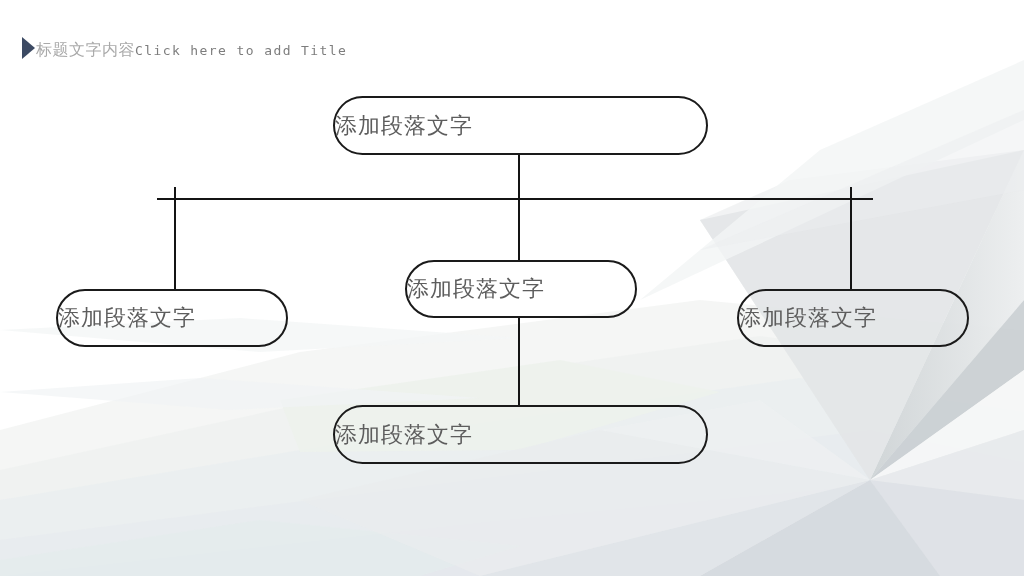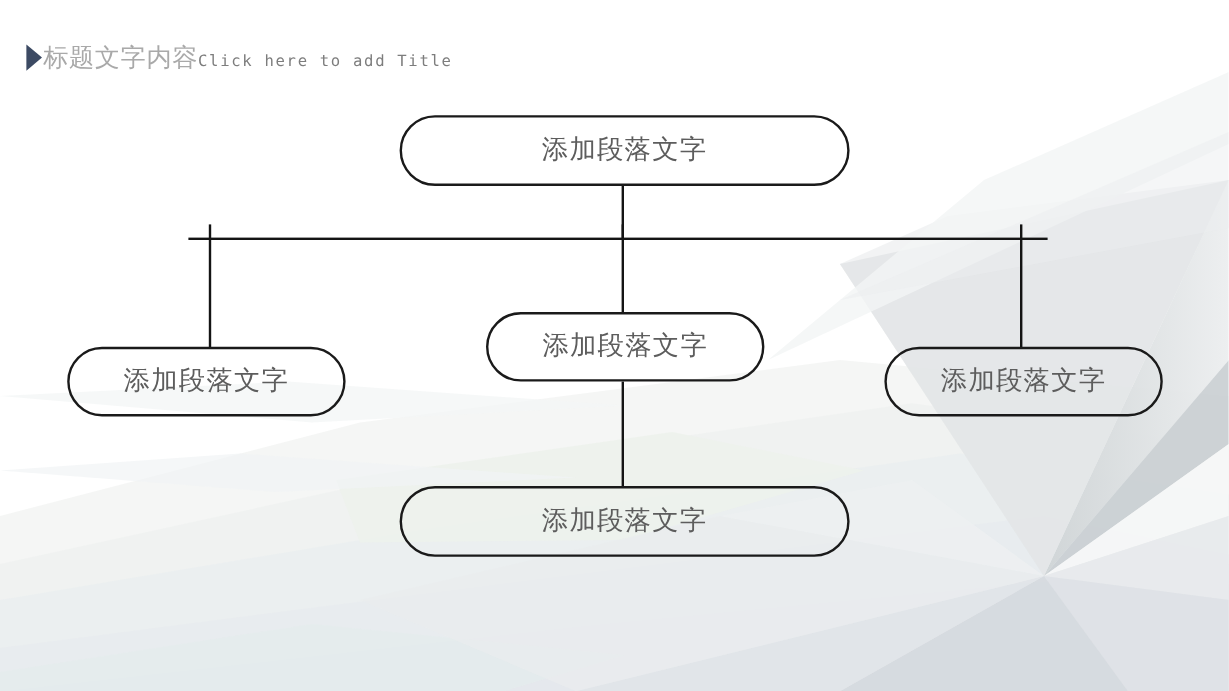--- a/index.html
+++ b/index.html
@@ -44,21 +44,21 @@
     border-top: 11px solid transparent;
     border-bottom: 11px solid transparent;
     border-left: 13px solid #3c4a63;
     position: relative;
     top: 4px;
     margin-right: 1px;
     flex: 0 0 auto;
   }
   .header-title-cn {
     font-family: Liberation Sans, sans-serif;
-    font-size: 21px;
+    font-size: 16px;
     color: #a9a9a9;
     letter-spacing: 0.5px;
     line-height: 1;
     white-space: nowrap;
   }
   .header-title-en {
     font-family: "DejaVu Sans Mono", "Liberation Mono", monospace;
     font-size: 13px;
     color: #7d7d7d;
     letter-spacing: 1.4px;
@@ -76,21 +76,21 @@
 
   
   .node {
     position: absolute;
     box-sizing: border-box;
     border: 2px solid #1a1a1a;
     border-radius: 34px;
     background: transparent;
     display: flex;
     align-items: center;
-    justify-content: center;
+    justify-content: flex-start;
   }
   .node-label {
     font-family: "DejaVu Sans", sans-serif;
     font-size: 22px;
     color: #5d5d5d;
     letter-spacing: 1px;
     white-space: nowrap;
     line-height: 1;
   }
 

